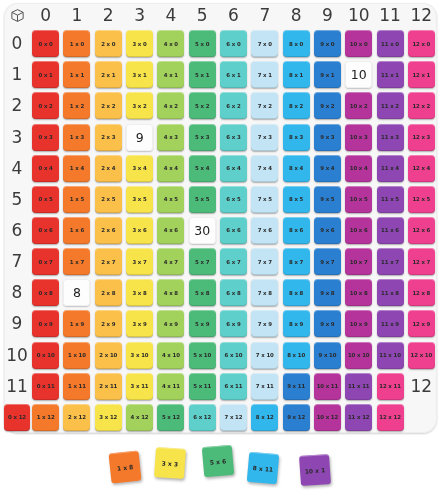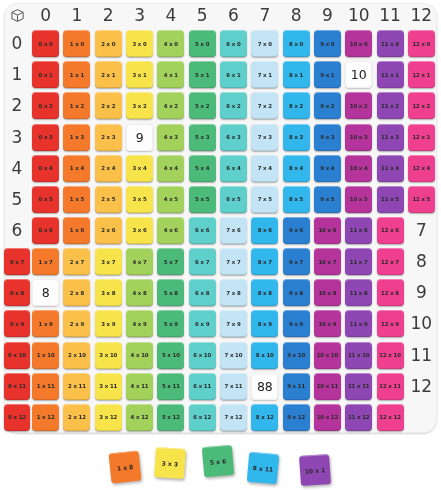--- a/index.html
+++ b/index.html
@@ -358,20 +358,23 @@
       <div class="cellwrap">
         <div class="tile" style="background: rgb(251, 192, 74);">2 x 6</div>
       </div>
       <div class="cellwrap">
         <div class="tile" style="background: rgb(247, 227, 74);">3 x 6</div>
       </div>
       <div class="cellwrap">
         <div class="tile" style="background: rgb(162, 210, 92);">4 x 6</div>
       </div>
       <div class="cellwrap">
+        <div class="tile revealed">30</div>
+      </div>
+      <div class="cellwrap">
         <div class="tile" style="background: rgb(94, 207, 203);">6 x 6</div>
       </div>
       <div class="cellwrap">
         <div class="tile" style="background: rgb(195, 228, 244);">7 x 6</div>
       </div>
       <div class="cellwrap">
         <div class="tile" style="background: rgb(50, 183, 236);">8 x 6</div>
       </div>
       <div class="cellwrap">
         <div class="tile" style="background: rgb(42, 127, 209);">9 x 6</div>
@@ -562,23 +565,20 @@
         <div class="tile" style="background: rgb(162, 210, 92);">4 x 11</div>
       </div>
       <div class="cellwrap">
         <div class="tile" style="background: rgb(76, 187, 121);">5 x 11</div>
       </div>
       <div class="cellwrap">
         <div class="tile" style="background: rgb(94, 207, 203);">6 x 11</div>
       </div>
       <div class="cellwrap">
         <div class="tile" style="background: rgb(195, 228, 244);">7 x 11</div>
-      </div>
-      <div class="cellwrap">
-        <div class="tile revealed">88</div>
       </div>
       <div class="cellwrap">
         <div class="tile" style="background: rgb(42, 127, 209);">9 x 11</div>
       </div>
       <div class="cellwrap">
         <div class="tile" style="background: rgb(181, 52, 155);">10 x 11</div>
       </div>
       <div class="cellwrap">
         <div class="tile" style="background: rgb(142, 70, 179);">11 x 11</div>
       </div>

